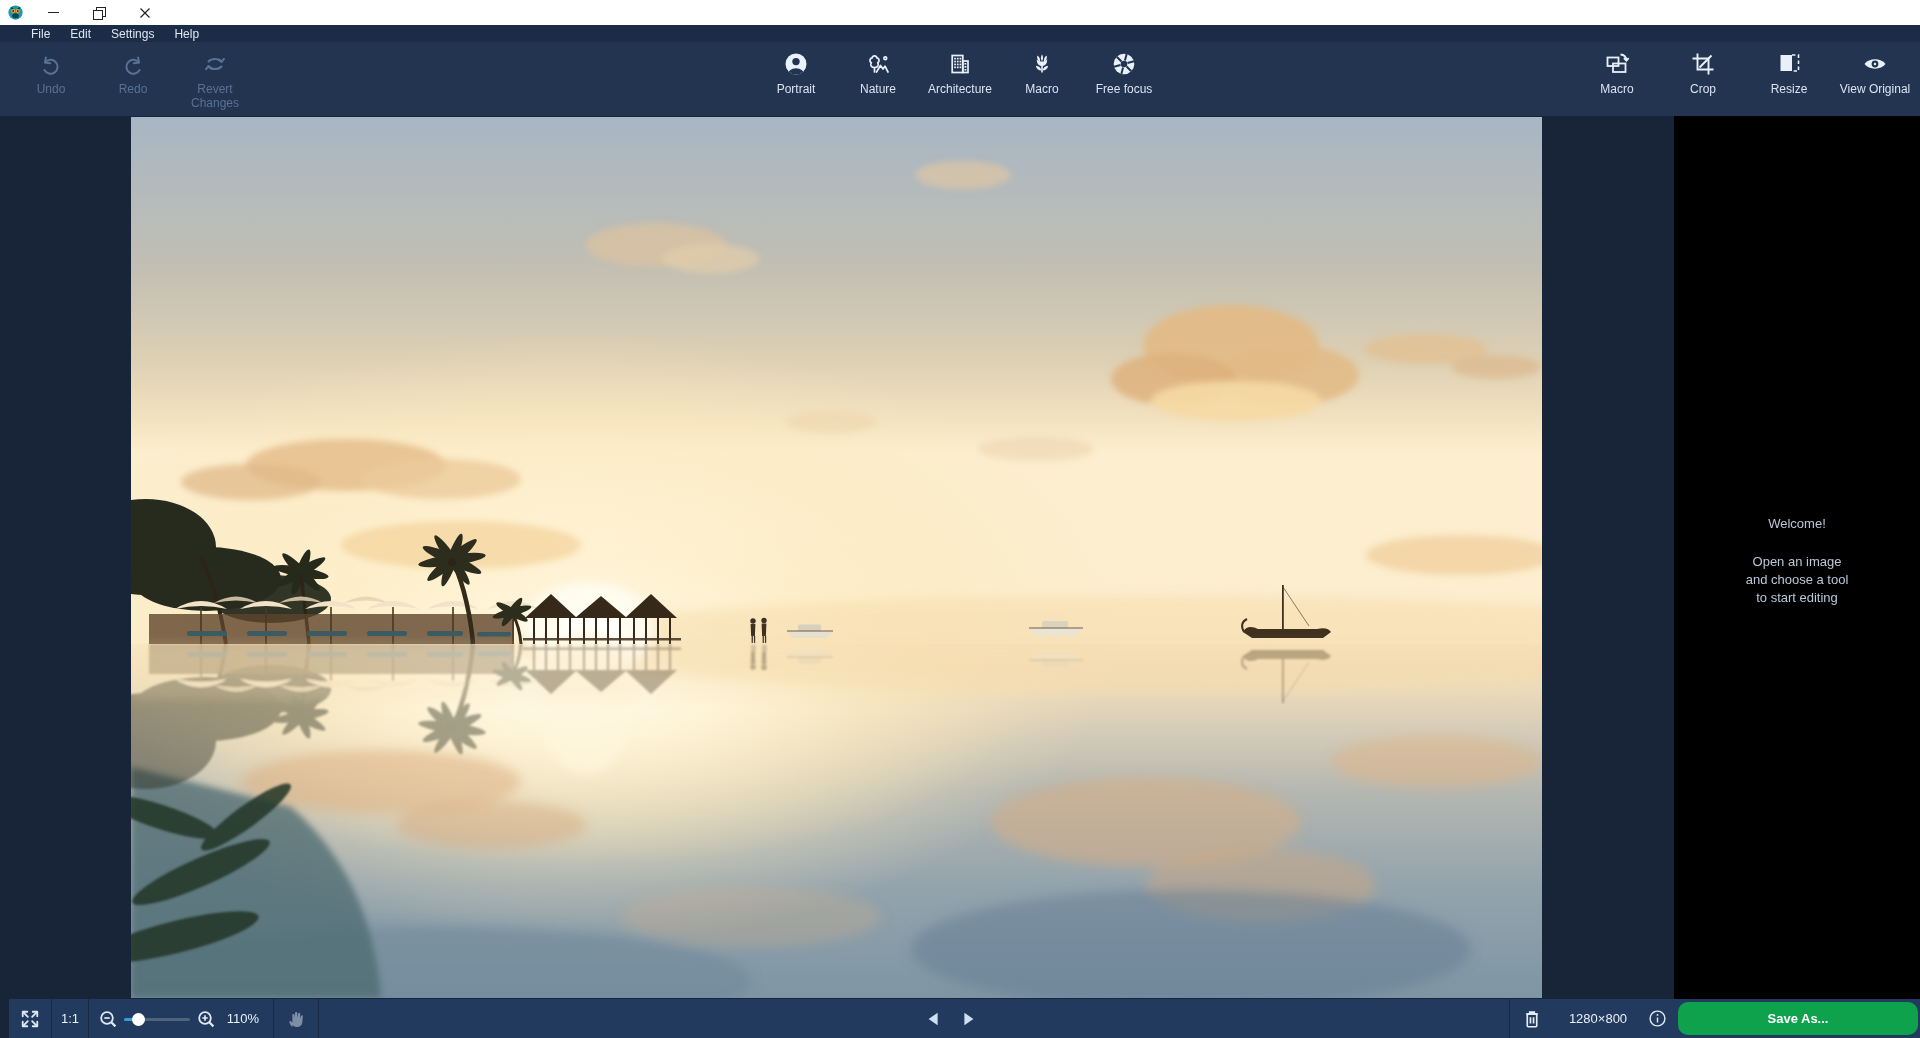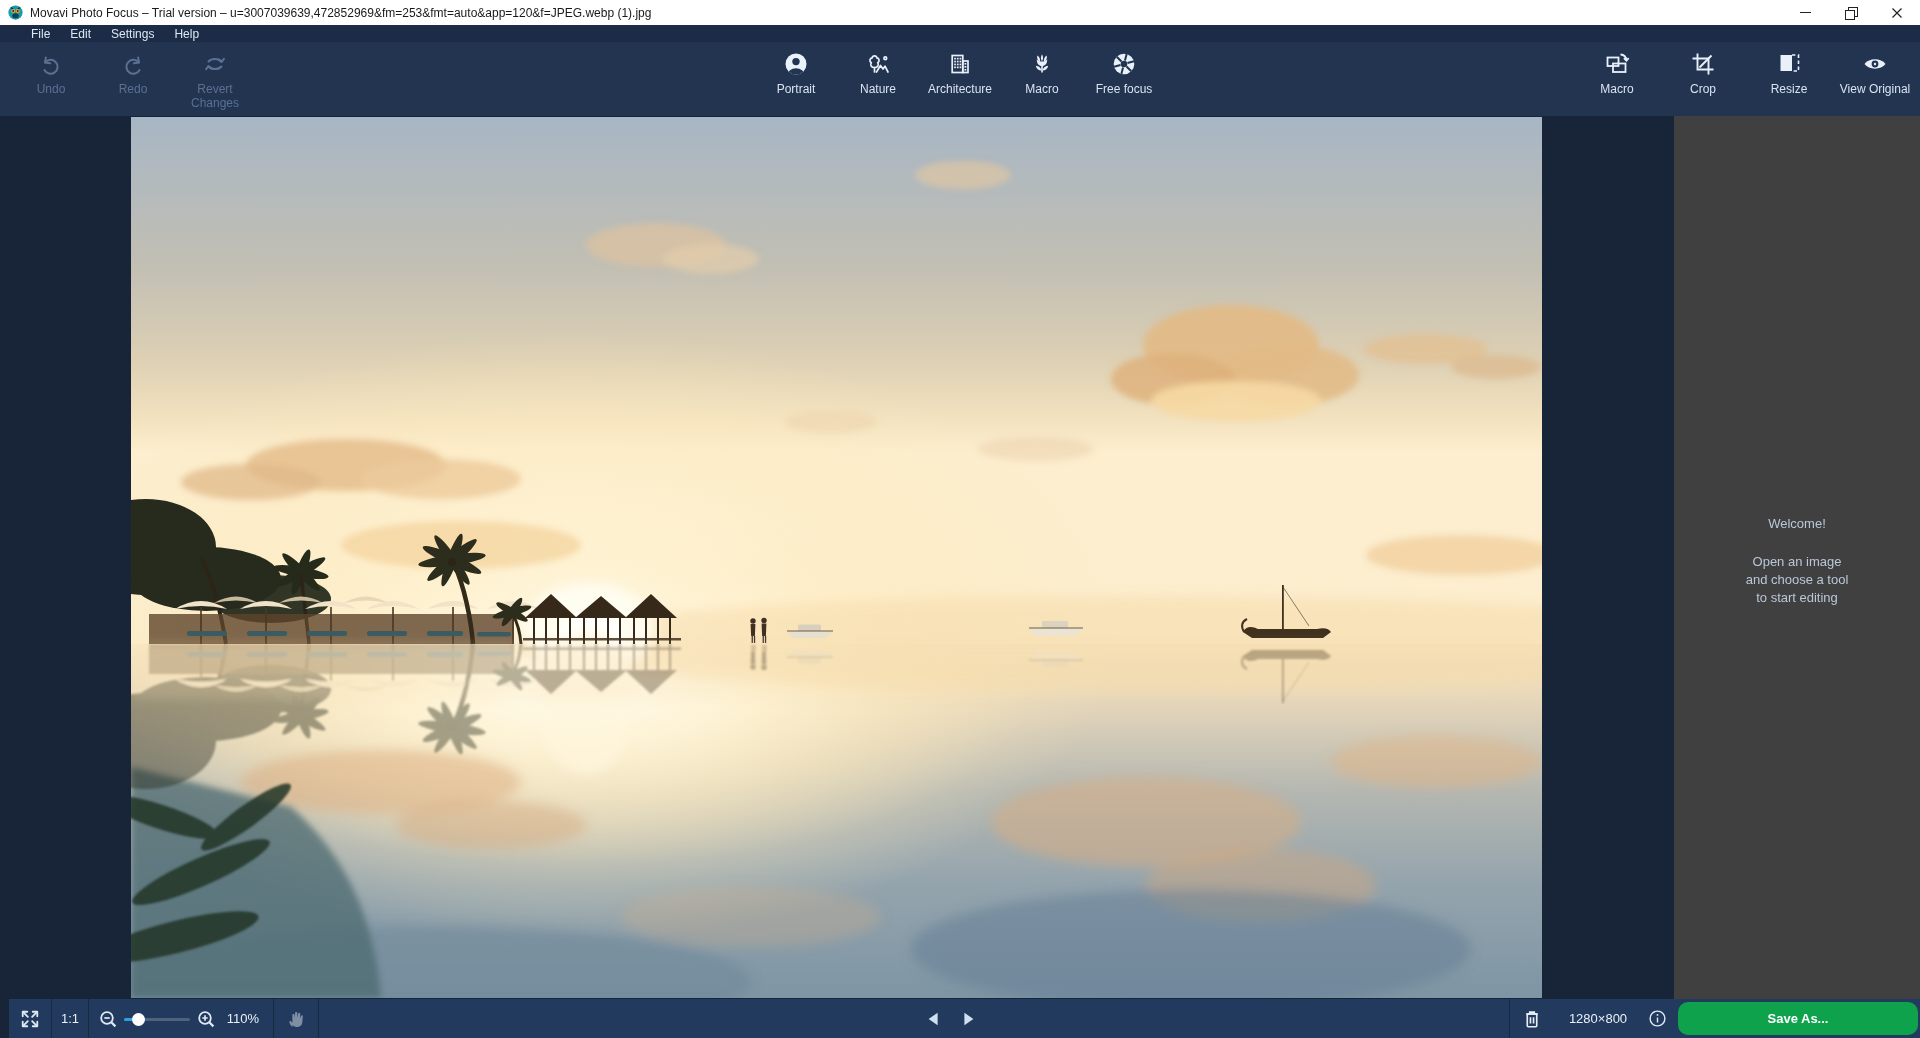--- a/index.html
+++ b/index.html
@@ -31,21 +31,21 @@
     gap:5px; color:#e9f0fa; cursor:pointer; }
   .tb-right .tb-btn { width:86px; }
   .tb-btn .lbl { font-size:12px; line-height:14px; color:#d9e3f1; text-align:center; width:72px; }
   .tb-btn.disabled { color:#5a7193; }
   .tb-btn.disabled .lbl { color:#5a7193; }
 
   
   .main { position:absolute; top:116px; left:0; right:0; bottom:39px; }
   .canvas-area { position:absolute; left:0; top:0; width:1674px; height:100%; background:#182438; }
   .photo { position:absolute; left:131px; top:1px; width:1411px; height:881px; display:block; }
-  .sidebar { position:absolute; left:1674px; right:0; top:0; bottom:0; background:#404040;text-decoration:underline; }
+  .sidebar { position:absolute; left:1674px; right:0; top:0; bottom:0; background:#000000;text-decoration:underline; }
   .welcome { position:absolute; top:400px; left:0; width:100%; text-align:center; color:#b9c7d9; font-size:13px; }
   .welcome-title { margin-bottom:22px; }
   .welcome-line { line-height:18px; }
 
   
   .statusbar { position:absolute; left:9px; right:0; bottom:0; height:39px; background:#223a5d;
     display:flex; align-items:center; color:#e9eff7; }
   .sep { width:1px; height:39px; background:#182a42; flex:0 0 auto; }
   .sb-btn { display:flex; align-items:center; justify-content:center; height:100%; cursor:pointer; }
   .w42 { width:42px; } .w36 { width:36px; font-size:13px; } .w44 { width:44px; }
@@ -71,21 +71,20 @@
     <svg width="15" height="15" viewBox="0 0 16 16">
       <circle cx="8" cy="8" r="7.6" fill="#1899ae"></circle>
       <path d="M3.2 2.6 l2.3 1.8 M12.8 2.6 l-2.3 1.8" stroke="#0e2f3c" stroke-width="1.4"></path>
       <circle cx="5.6" cy="6.4" r="2.2" fill="#f2a71f"></circle>
         <circle cx="10.4" cy="6.4" r="2.2" fill="#f2a71f"></circle>
       <circle cx="5.6" cy="6.4" r=".95" fill="#15262e"></circle>
         <circle cx="10.4" cy="6.4" r=".95" fill="#15262e"></circle>
       <ellipse cx="8" cy="11.4" rx="3.5" ry="2.7" fill="#134050"></ellipse>
     </svg>
   </span>
-  <span class="title-text">Movavi Photo Focus – Trial version – u=3007039639,472852969&amp;fm=253&amp;fmt=auto&amp;app=120&amp;f=JPEG.webp (1).jpg</span>
   <div class="win-controls">
     <span class="win-btn">
         <span class="min-glyph"></span>
       </span>
     <span class="win-btn">
         <span class="restore-glyph"></span>
       </span>
     <span class="win-btn">
       <svg width="12" height="12" viewBox="0 0 12 12">
         <path d="M1.5 1.5 L10.5 10.5 M10.5 1.5 L1.5 10.5" stroke="#222" stroke-width="1.2"></path>

